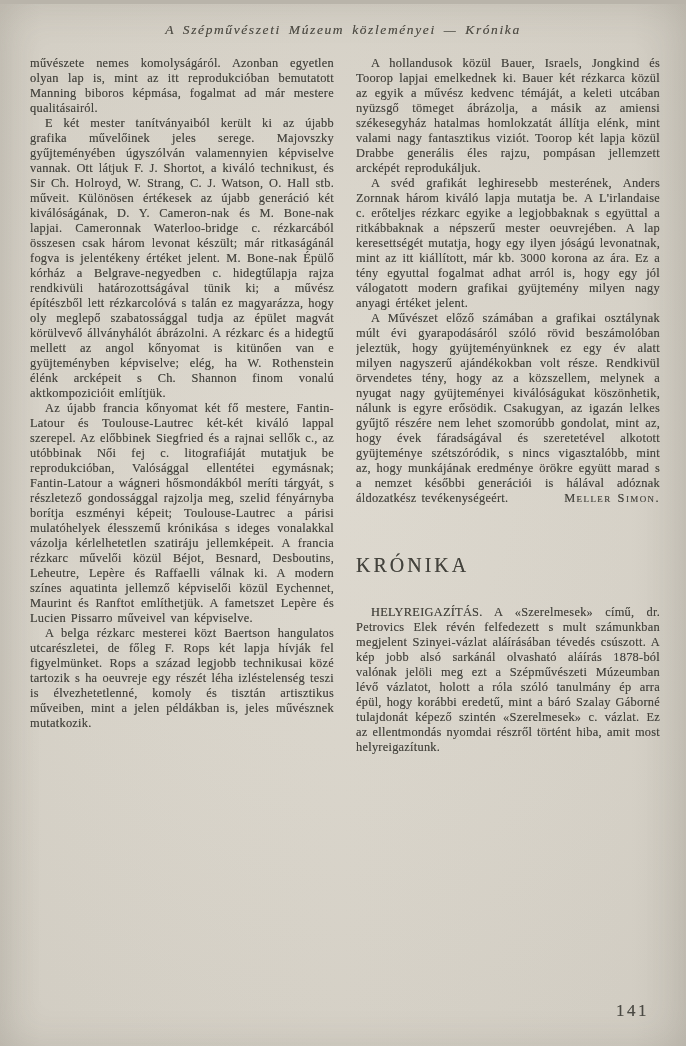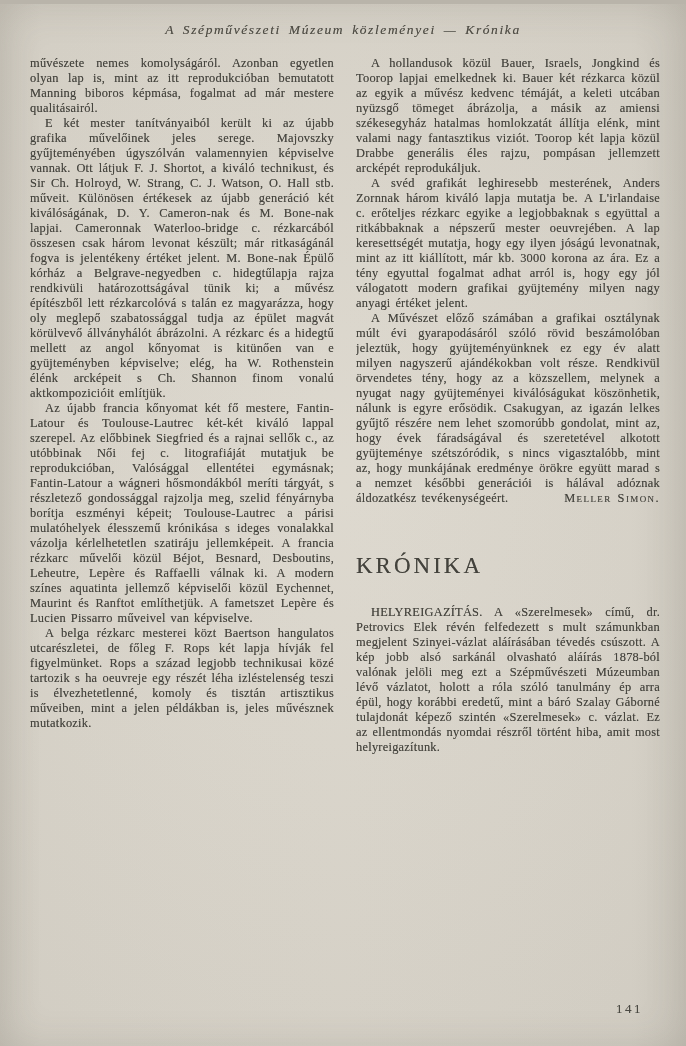--- a/index.html
+++ b/index.html
@@ -65,32 +65,32 @@
   .signature {
     float: right;
     font-variant: small-caps;
     letter-spacing: 1.4px;
     padding-left: 10px;
   }
   .kronika-heading {
     margin: 0;
     padding-top: 52px;
     padding-bottom: 32px;
-    font-size: 23px;
+    font-size: 20px;
     font-weight: normal;
     letter-spacing: 3px;
     color: #43423c;
     text-align: left;
     text-indent: 0;
   }
   .page-number {
     position: absolute;
     left: 616px;
     top: 997px;
-    font-size: 13px;
+    font-size: 17px;
     letter-spacing: 2.5px;
     color: #4a4943;
   }
 </style>
 </head>
 <body>
 
 <div class="page" data-name="scanned-journal-page">
 
   <div class="running-header" data-name="running-header">A Szépművészeti Múzeum közleményei — Krónika</div>

